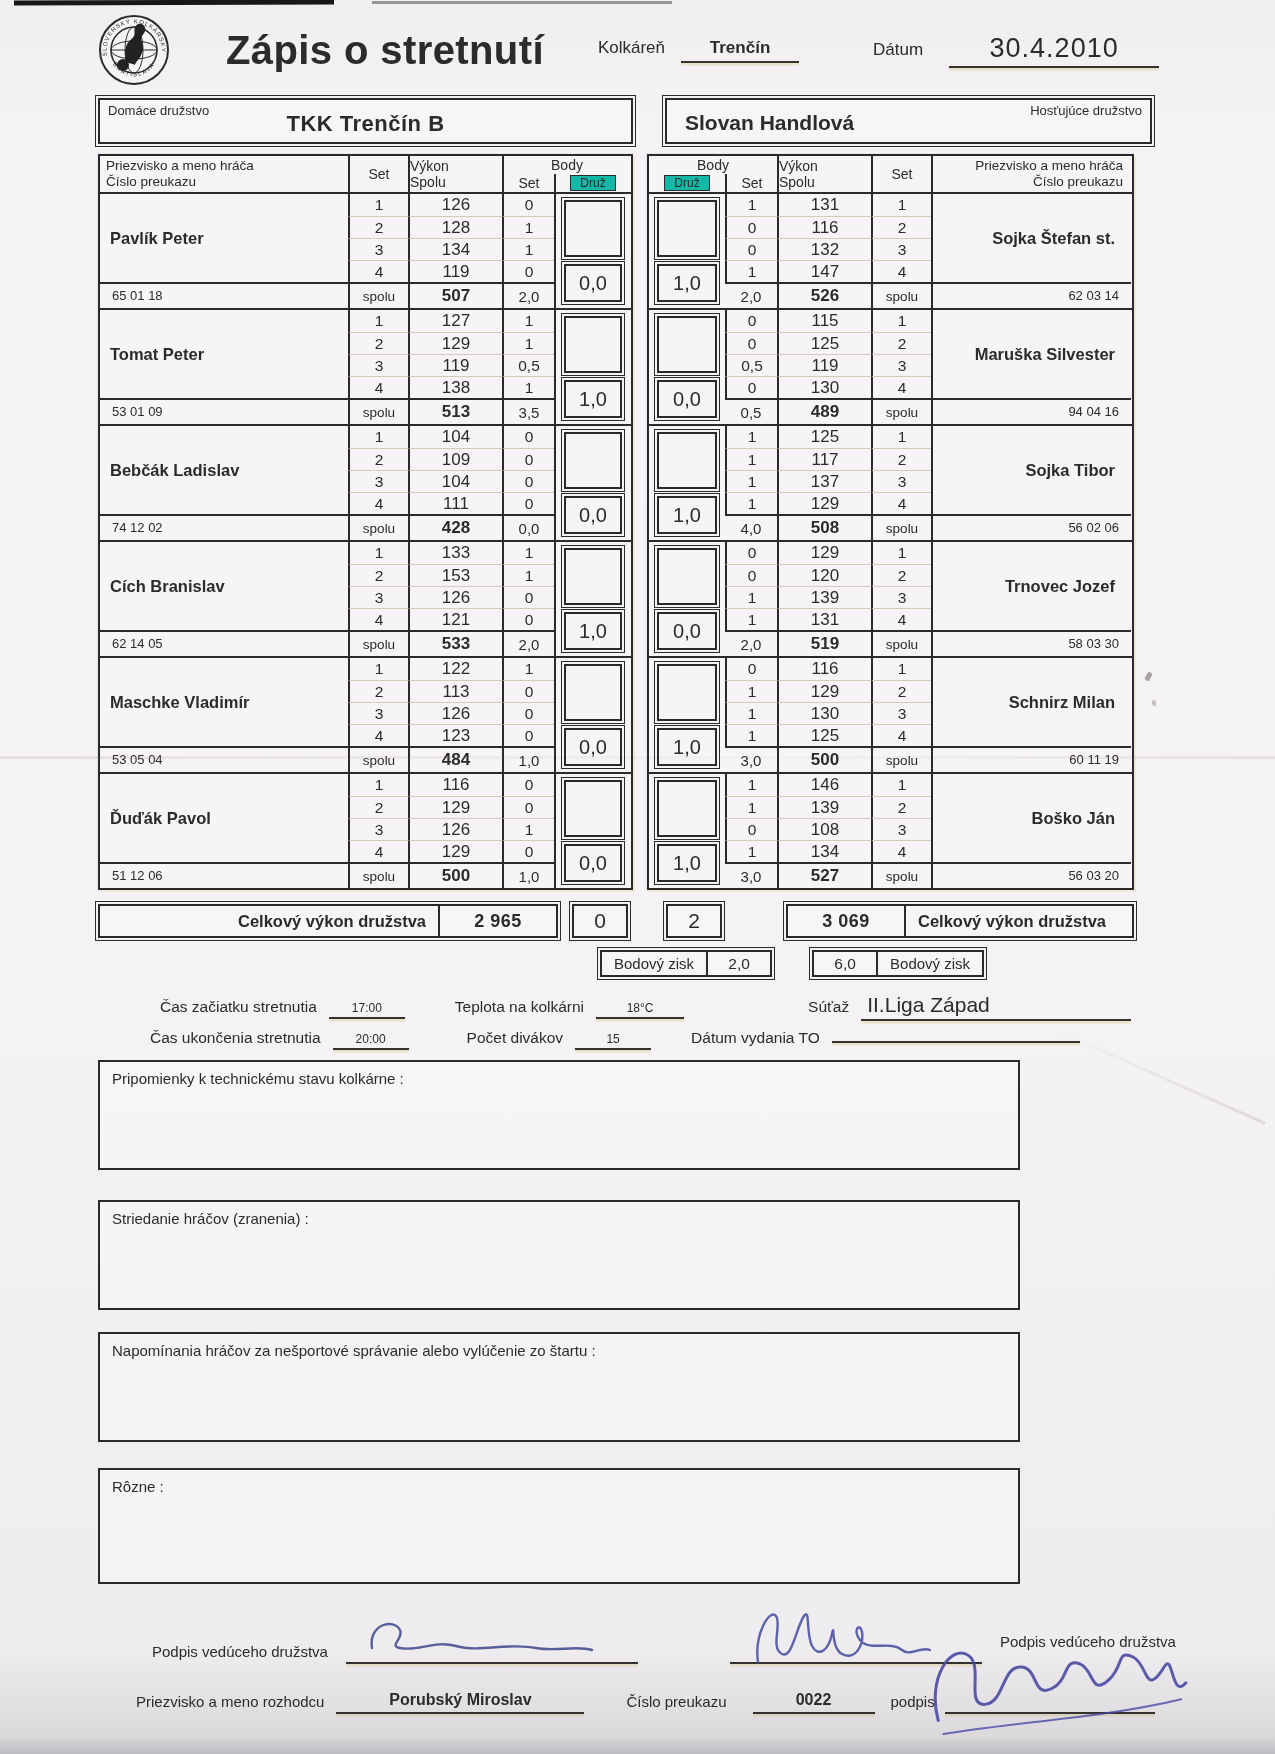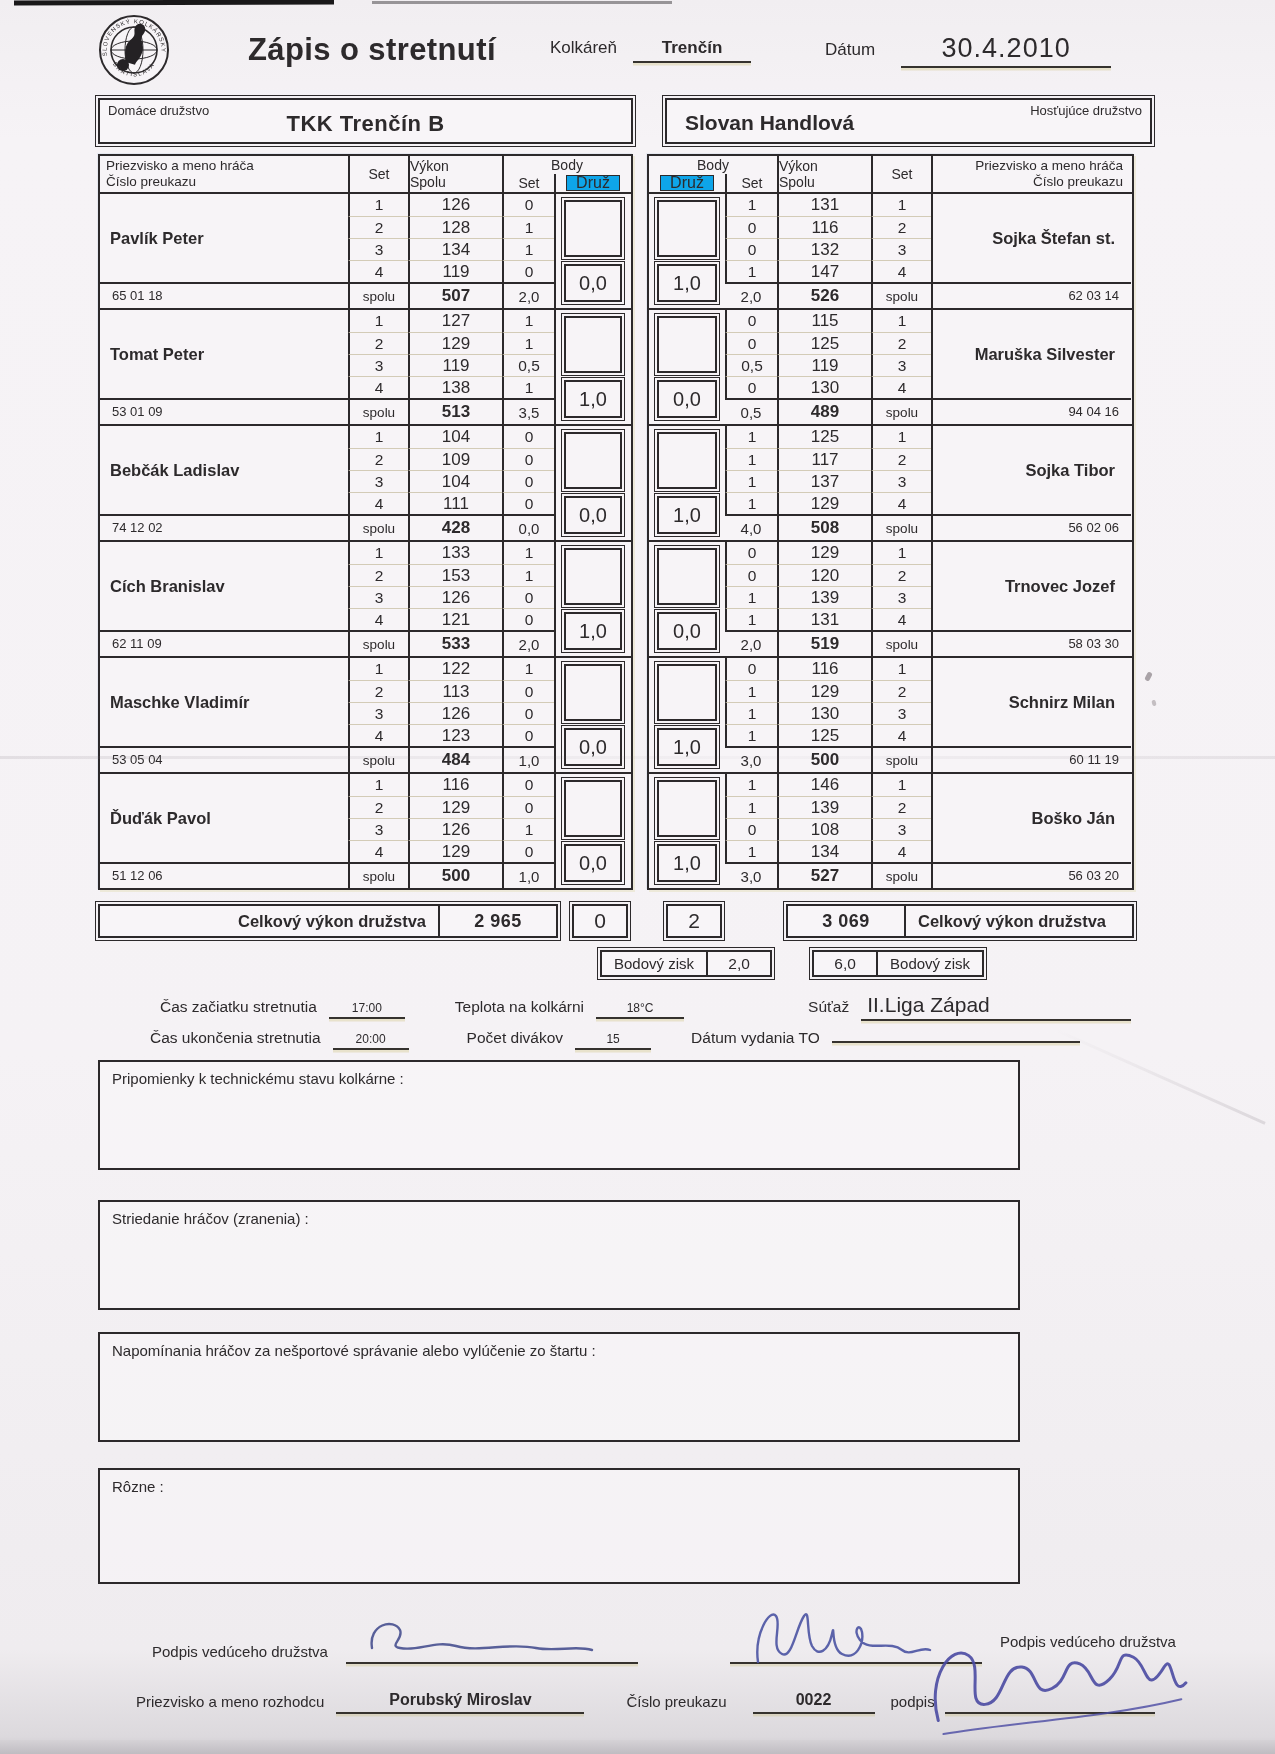--- a/index.html
+++ b/index.html
@@ -19,21 +19,21 @@
     background:linear-gradient(90deg,rgba(110,100,110,.14),rgba(110,100,110,.03) 60%,rgba(110,100,110,.12))}
   .crease2{position:absolute;top:1075px;right:0;width:230px;height:3px;transform:rotate(24deg);
     background:linear-gradient(90deg,rgba(110,100,110,0),rgba(110,100,110,.18))}
   .smudge{position:absolute;top:672px;left:1146px;width:5px;height:9px;background:#6a6066;opacity:.55;transform:rotate(28deg);border-radius:2px}
   .smudge2{position:absolute;top:700px;left:1152px;width:4px;height:6px;background:#7a7076;opacity:.4;transform:rotate(-16deg);border-radius:2px}
   .bottomstrip{position:absolute;bottom:0;left:0;width:100%;height:14px;background:linear-gradient(#d5d2d6,#bfbcc1)}
 
   
   .hdr{display:flex;align-items:center;padding:12px 0 0 98px;height:88px}
   .logo{flex:0 0 auto}
-  .title{font-size:31px;font-weight:bold;margin-left:78px;letter-spacing:.4px}
+  .title{font-size:40px;font-weight:bold;margin-left:56px;letter-spacing:.4px}
   .venue{display:flex;align-items:baseline;margin-left:54px;font-size:17px}
   .uline{border-bottom:2.2px solid #35322e;box-shadow:0 2.5px 0 rgba(185,170,60,.22)}
   .venue-val{font-weight:bold;font-size:17px;margin-left:16px;padding:0 20px 3px;text-align:center;min-width:118px}
   .date-lab{margin-left:74px;font-size:17px}
   .date-val{font-size:27px;margin-left:26px;padding:0 26px 2px;min-width:210px;text-align:center;letter-spacing:1px}
 
   
   .teams{display:flex;gap:32px;margin:10px 0 0 98px}
   .tb{position:relative;height:46px;border:2.5px solid var(--line);outline:1.5px solid var(--line);outline-offset:2.5px;background:#f8f5f8}
   .tb-home{width:535px;display:flex;align-items:center;justify-content:center}
@@ -77,21 +77,21 @@
   .dempty{flex:1;border:2px solid var(--line);outline:1.3px solid var(--line);outline-offset:2px}
   .dval{height:38px;border:2px solid var(--line);outline:1.3px solid var(--line);outline-offset:2px;
     display:flex;align-items:center;justify-content:center;font-size:20px}
   
   .hp{grid-row:1/3;padding:2px 0 0 6px;font-size:13.5px;line-height:16px}
   .hp-a{grid-row:1/3;text-align:right;padding:2px 8px 0 0;font-size:13.5px;line-height:16px}
   .hspan{grid-row:1/3}
   .hv{grid-row:1/3;text-align:left;line-height:16px;padding-top:2px}
   .hbody-l{grid-column:4/6;grid-row:1}
   .hbody-a{grid-column:1/3;grid-row:1}
-  .druzbadge{border:1.8px solid var(--line);padding:0 9px;line-height:14px;font-size:16px;background:#0ea5e9}
+  .druzbadge{border:1.8px solid var(--line);padding:0 9px;line-height:14px;font-size:12px;background:#14b8a6}
 
   
   .trow{display:flex;align-items:center;margin:10px 0 0 98px;height:42px}
   .dblbox{border:2.5px solid var(--line);outline:1.5px solid var(--line);outline-offset:2.5px;background:#f8f5f8}
   .tlbox{width:460px;height:34px;display:flex;align-items:center}
   .tlbox .lab{flex:1;text-align:right;font-weight:bold;font-size:16.5px;padding-right:12px}
   .tval{width:118px;height:100%;border-left:2px solid var(--line);display:flex;align-items:center;justify-content:center;font-weight:bold;font-size:18px;letter-spacing:.5px}
   .mbox{width:56px;height:34px;display:flex;align-items:center;justify-content:center;font-size:21px}
   .trbox{width:348px;height:34px;display:flex;align-items:center}
   .trbox .lab{flex:1;text-align:left;font-weight:bold;font-size:16.5px;padding-left:12px}
@@ -287,21 +287,21 @@
     <div class="c gc4 gr1 bl pts">1</div>
     <div class="c gc2 gr2 bl lt setn">2</div>
     <div class="c gc3 gr2 bl lt score">153</div>
     <div class="c gc4 gr2 bl lt pts">1</div>
     <div class="c gc2 gr3 bl lt setn">3</div>
     <div class="c gc3 gr3 bl lt score">126</div>
     <div class="c gc4 gr3 bl lt pts">0</div>
     <div class="c gc2 gr4 bl lt setn">4</div>
     <div class="c gc3 gr4 bl lt score">121</div>
     <div class="c gc4 gr4 bl lt pts">0</div>
-    <div class="c gc1 gr5 ht idcell">62 11 09</div>
+    <div class="c gc1 gr5 ht idcell">62 14 05</div>
     <div class="c gc2 gr5 ht bl spolu">spolu</div>
     <div class="c gc3 gr5 ht bl total">533</div>
     <div class="c gc4 gr5 ht bl totpts">2,0</div>
     <div class="dcol bl">
       <div class="dempty"></div>
       <div class="dval">1,0</div>
     </div>
   </div>
 
   <div class="hgrid blk">

